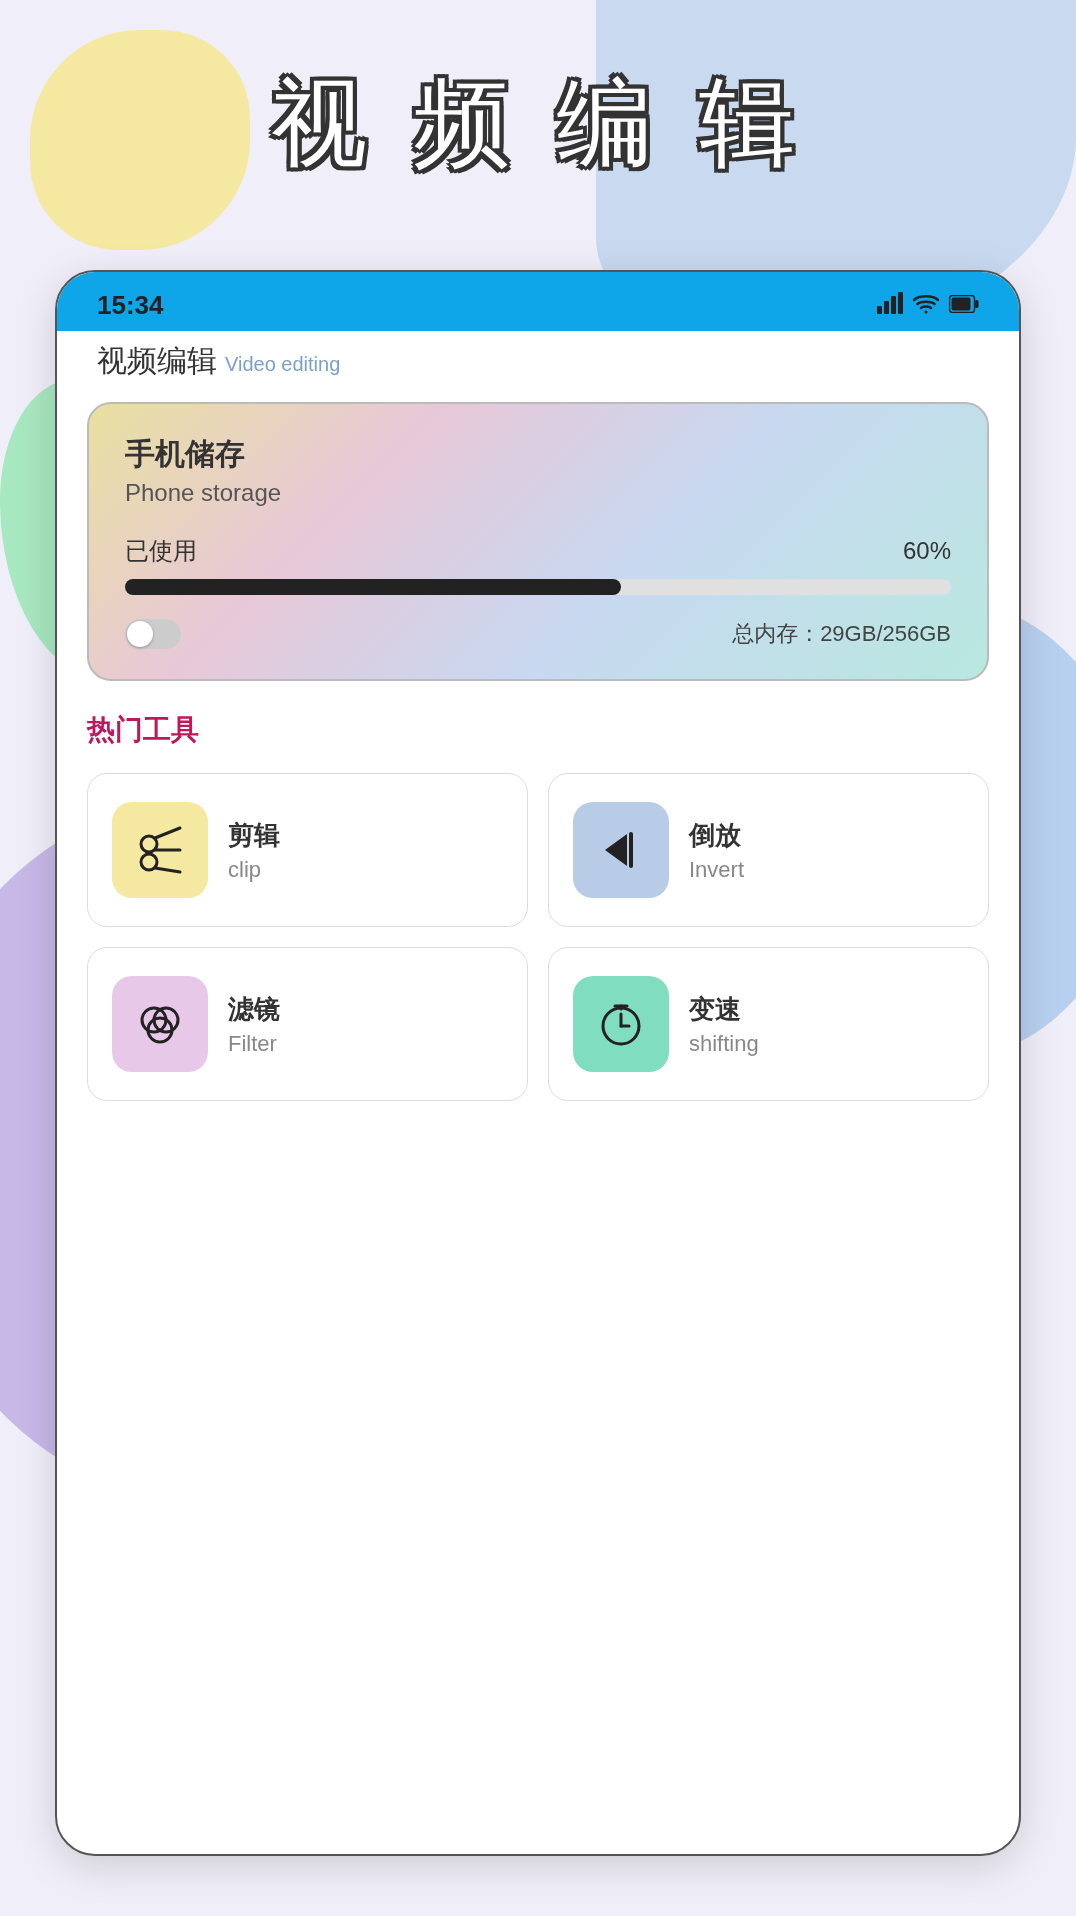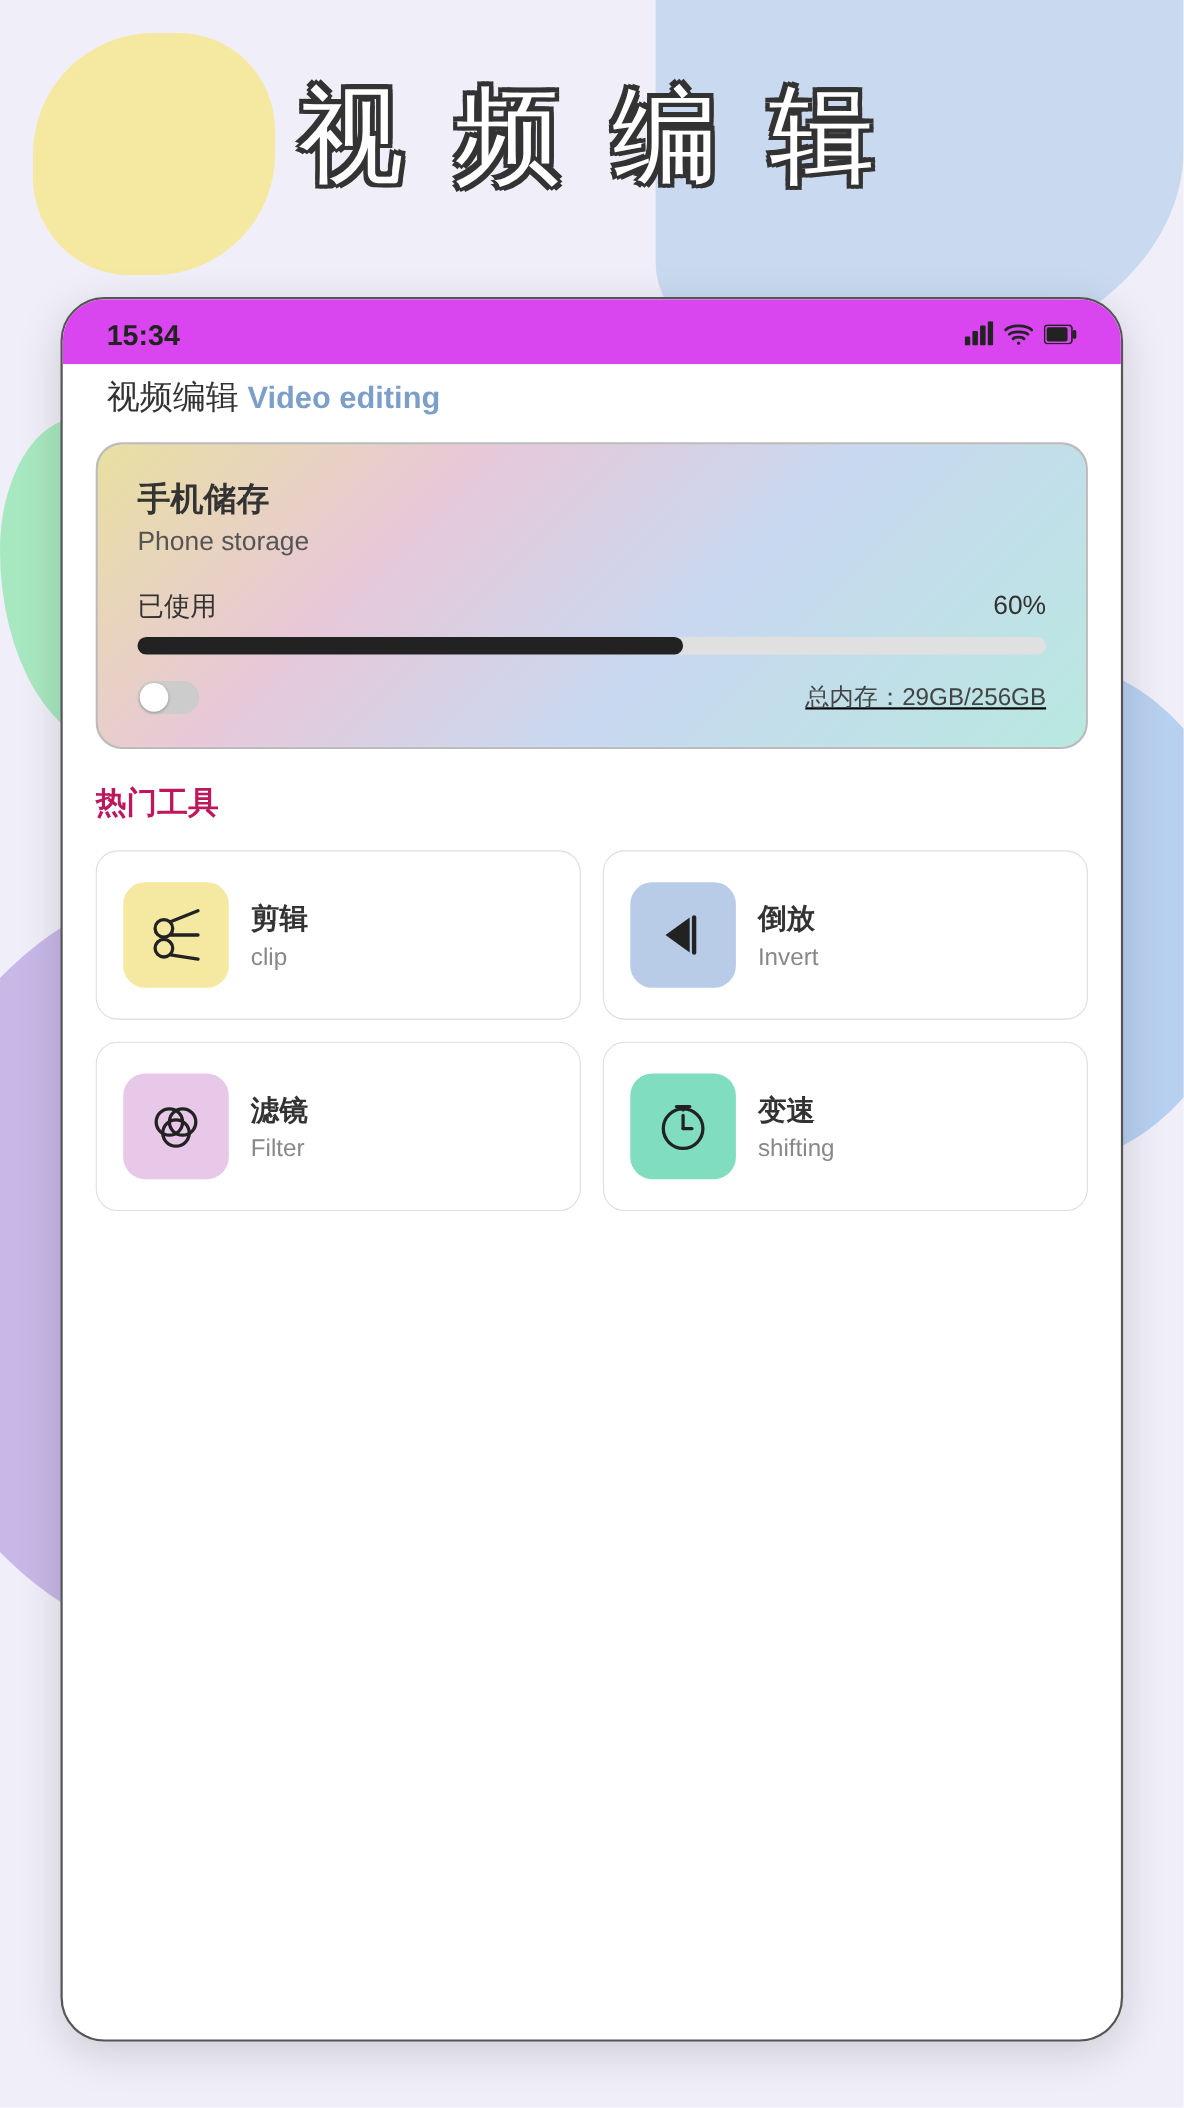--- a/index.html
+++ b/index.html
@@ -106,21 +106,21 @@
       overflow: hidden;
       box-shadow: 0 10px 40px rgba(0,0,0,0.15);
     }
 
     
     .status-bar {
       display: flex;
       justify-content: space-between;
       align-items: center;
       padding: 18px 40px 10px;
-      background: #d946ef;
+      background: #0ea5e9;
     }
 
     .status-time {
       font-size: 26px;
       font-weight: 600;
       color: #222;
     }
 
     .status-icons {
       display: flex;
@@ -141,22 +141,22 @@
       gap: 8px;
     }
 
     .app-title-cn {
       font-size: 30px;
       font-weight: 400;
       color: #333;
     }
 
     .app-title-en {
-      font-size: 28px;
-      font-weight: 700;
+      font-size: 20px;
+      font-weight: 400;
       color: #7b9fc8;
     }
 
     
     .storage-card {
       margin: 0 30px 30px;
       padding: 30px 36px;
       background: linear-gradient(135deg, #e8e0a0 0%, #e8c8d8 30%, #c8d8f0 60%, #b8e8e0 100%);
       border-radius: 24px;
       border: 2px solid #bbb;
@@ -207,21 +207,20 @@
       height: 100%;
       background: #222;
       border-radius: 8px;
       width: 60%;
     }
 
     .storage-bottom-row {
       display: flex;
       justify-content: space-between;
       align-items: flex-end;
-      text-decoration: underline;
     }
 
     .storage-toggle {
       width: 56px;
       height: 30px;
       background: #ccc;
       border-radius: 15px;
       position: relative;
     }
 

